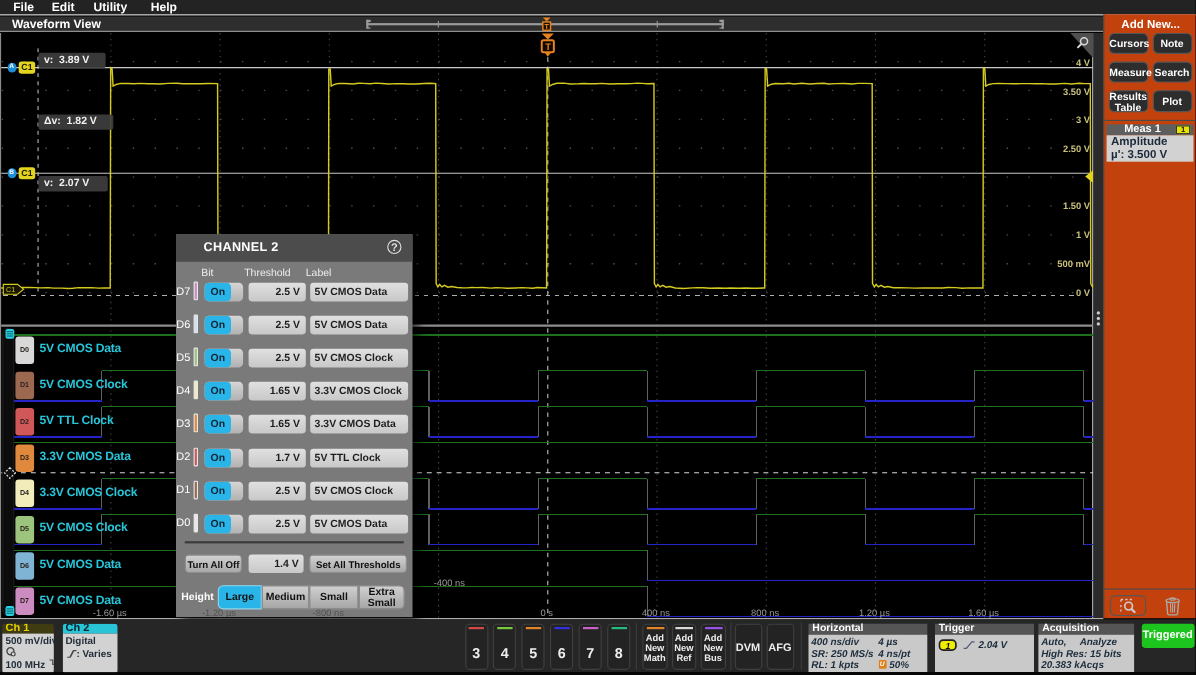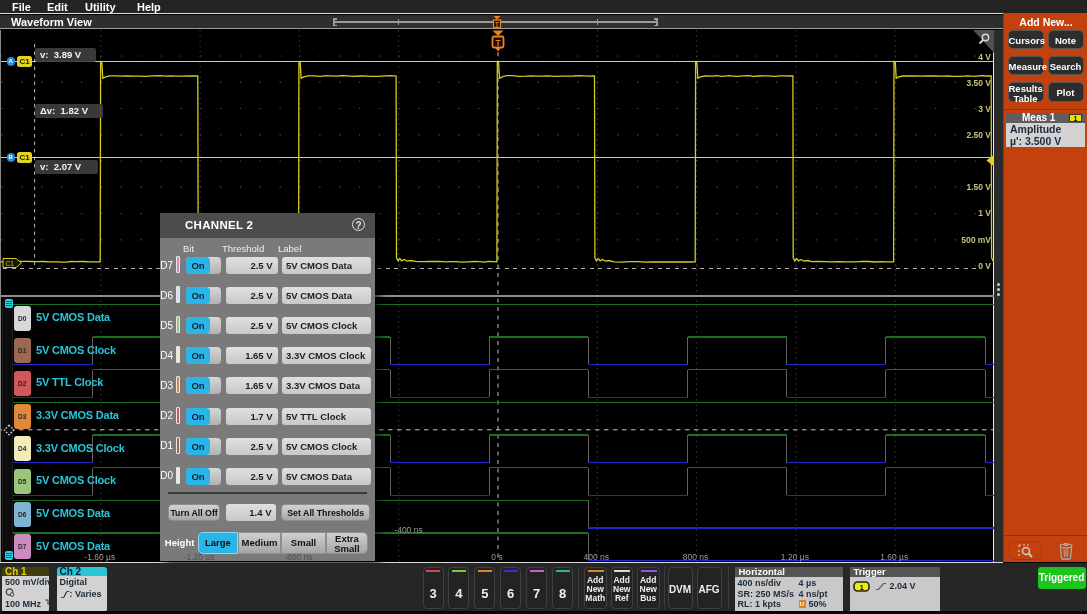--- a/index.html
+++ b/index.html
@@ -54,21 +54,21 @@
 #blackstrip { left:0; top:611px; width:1087px; height:3px; background:#060606; }
 .chbtn { position:absolute; width:21px; height:42px; background:#232323;
   border:1px solid #404040; border-radius:4px; top:3.5px; }
 .chbtn .cl { position:absolute; left:2.5px; top:2.5px; width:14px; height:2px; }
 .chbtn .n { position:absolute; width:100%; text-align:center; top:18px; color:#eee; font-size:13px; font-weight:bold; }
 .chbtn .t { position:absolute; width:100%; text-align:center; top:8px; color:#eee;
   font-size:8.5px; line-height:9px; font-weight:bold; }
 .panel { position:absolute; top:3.5px; height:44px; }
 .panel .ph { height:10.5px; background:#555; color:#fff; font-size:9.5px; line-height:10px;
   padding-left:4px; font-weight:bold; }
-.panel .pb { background:#c9c9c9; color:#1c2c3c; font-size:9px; position:relative; font-weight:bold; }
+.panel .pb { background:#c9c9c9; color:#1c2c3c; font-size:9px; position:relative; font-weight:bold;font-style:italic; }
 .pline { position:absolute; white-space:nowrap; }
 </style></head>
 <body>
 <div id="root">
 
   <div class="abs" id="tabbar">
     <span style="position:absolute;left:11px;top:1px;font-weight:bold">Waveform View</span>
     <div style="position:absolute;left:333px;top:6.2px;width:324.5px;height:1.5px;background:#9a9a9a"></div>
 <div style="position:absolute;left:333px;top:3px;width:1.5px;height:8px;background:#9a9a9a"></div>
 <div style="position:absolute;left:333px;top:3px;width:4px;height:1.5px;background:#9a9a9a"></div>
@@ -403,16 +403,25 @@
 <svg width="18" height="12" style="position:absolute;left:3px;top:3.5px">
             <rect x="1" y="1" width="15" height="9" rx="3.5" fill="#f0ee00" stroke="#222" stroke-width="1.6"></rect>
             <text x="6.5" y="8.6" font-size="8" font-weight="bold" fill="#111" font-family="Liberation Sans">1</text>
           </svg>
 <svg width="12" height="10" style="position:absolute;left:25px;top:4px">
             <path d="M1 8.5 h2.5 l5 -6 h2.5" stroke="#555a7a" stroke-width="1.2" fill="none"></path>
           </svg>
 <div class="pline" style="left:40px;top:4px">2.04 V</div>
 </div>
       </div>
+<div class="panel" style="left:943.5px;width:87px">
+        <div class="ph">Acquisition</div>
+        <div class="pb" style="height:33.5px">
+<div class="pline" style="left:3px;top:1px">Auto,</div>
+          <div class="pline" style="left:38px;top:1px">Analyze</div>
+<div class="pline" style="left:3px;top:11.5px">High Res: 15 bits</div>
+<div class="pline" style="left:3px;top:22px">20.383 kAcqs</div>
+</div>
+      </div>
 <div style="position:absolute;left:1037.5px;top:3.5px;width:48px;height:22px;background:#1ec41e;border-radius:3px;color:#fff;font-size:10px;font-weight:bold;text-align:center;line-height:22px">Triggered</div>
   </div>
   <div class="abs" id="blackstrip"></div>
 </div>
 
 </body></html>

